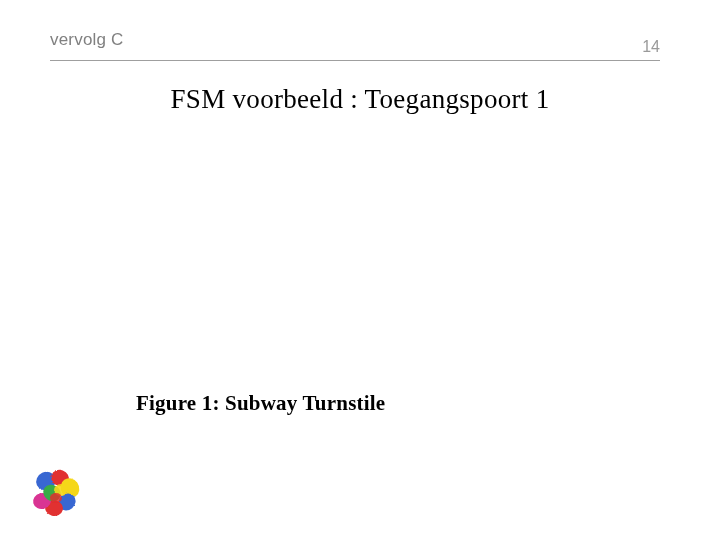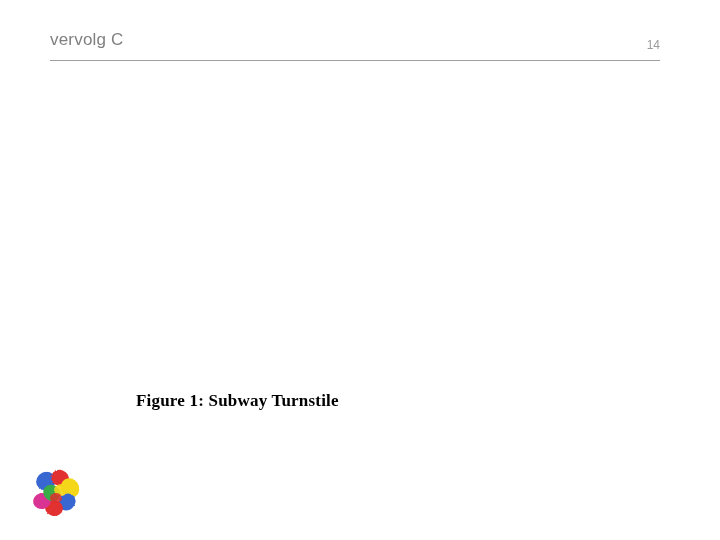--- a/index.html
+++ b/index.html
@@ -39,21 +39,21 @@
     color: #808080;
     letter-spacing: 0.2px;
     white-space: nowrap;
     text-align: center;
   }
   .header-page-number {
     position: absolute;
     right: 0;
     top: 8px;
     font-family: "Liberation Sans", sans-serif;
-    font-size: 12px;
+    font-size: 16px;
     color: #9a9a9a;
   }
   .header-rule {
     position: absolute;
     left: 50px;
     top: 60px;
     width: 610px;
     height: 1px;
     background: #9f9f9f;
   }
@@ -94,21 +94,21 @@
     font-size: 14px;
     fill: #1a1a1a;
   }
 
   .figure-caption {
     position: absolute;
     left: 136px;
     top: 391px;
     font-family: "Liberation Serif", serif;
     font-weight: bold;
-    font-size: 17px;
+    font-size: 21px;
     color: #000000;
     letter-spacing: 0.2px;
     white-space: nowrap;
   }
 
   
   .footer-logo {
     position: absolute;
     left: 30px;
     top: 468px;
@@ -129,20 +129,21 @@
 <body>
 
 <div class="slide">
 
   <div class="slide-header">
     <div class="header-title">vervolg C</div>
     <div class="header-page-number">14</div>
   </div>
   <div class="header-rule"></div>
 
+  <div class="main-title">FSM voorbeeld : Toegangspoort 1</div>
 
 
   <div class="figure-caption">Figure 1: Subway Turnstile</div>
 
   <div class="footer-logo">
     <svg viewBox="0 0 52 52" width="52" height="52" xmlns="http://www.w3.org/2000/svg">
       <defs>
         <filter id="grain" x="-20%" y="-20%" width="140%" height="140%">
           <feTurbulence type="fractalNoise" baseFrequency="0.75" numOctaves="2" result="n"></feTurbulence>
           <feDisplacementMap in="SourceGraphic" in2="n" scale="2.2" xChannelSelector="R" yChannelSelector="G"></feDisplacementMap>

